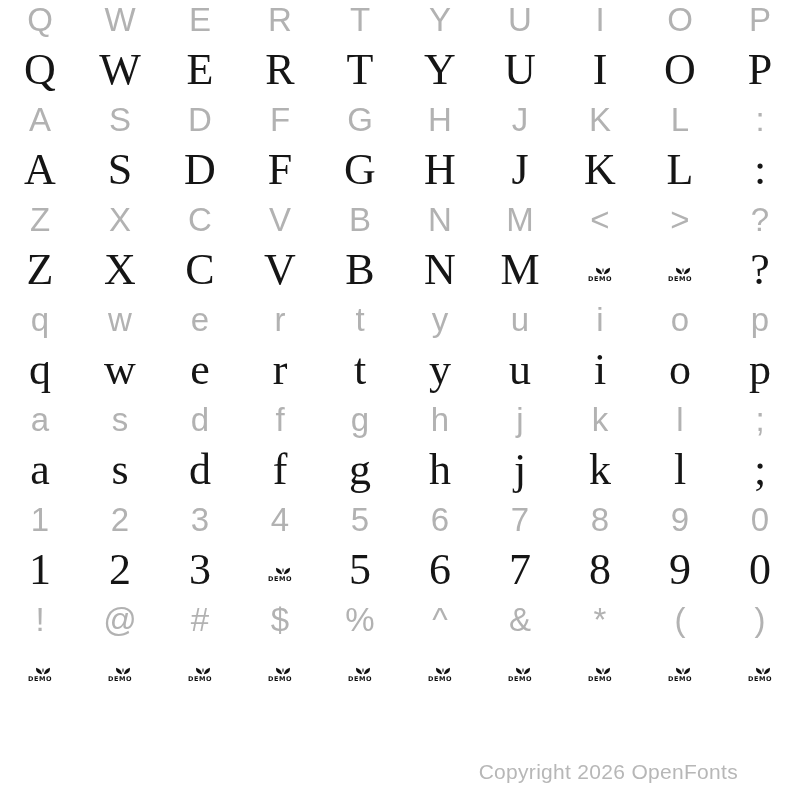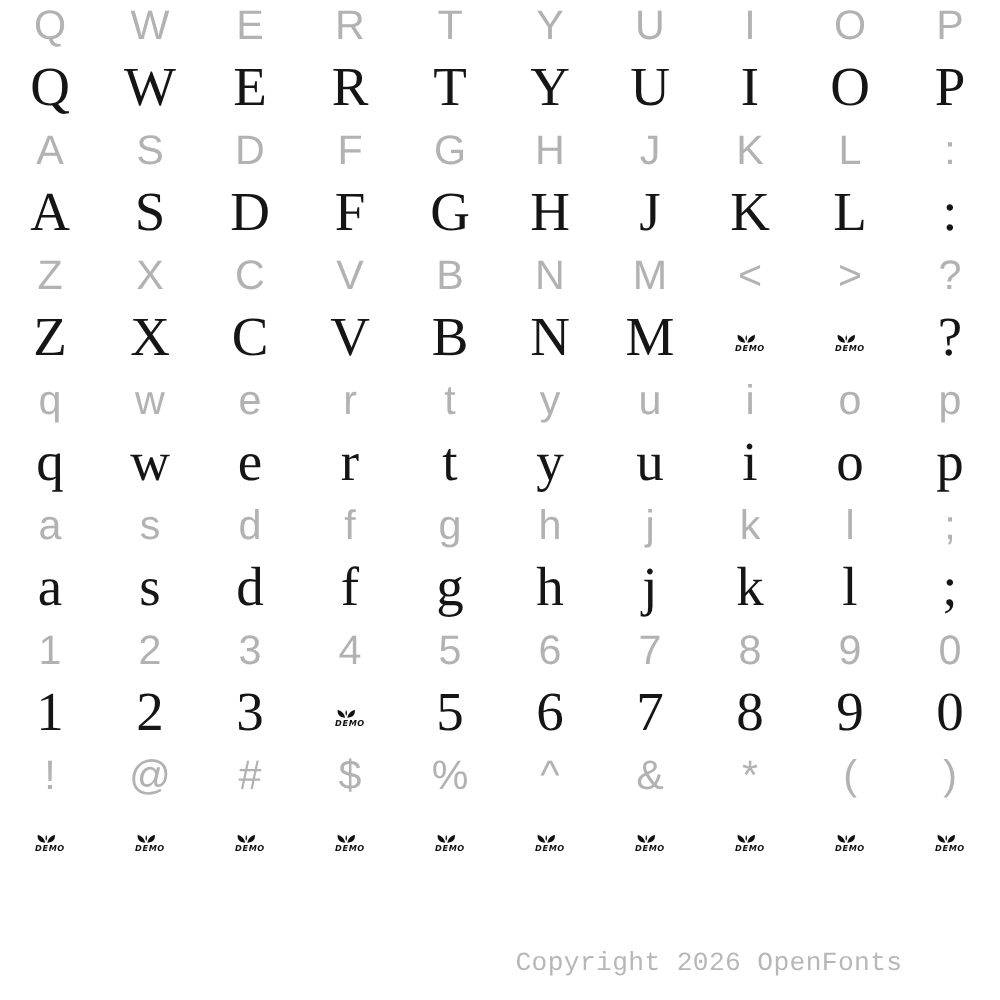--- a/index.html
+++ b/index.html
@@ -29,39 +29,38 @@
   }
   .row.specimen {
     font-family: "Liberation Serif", serif;
     font-weight: 400;
     font-size: 44px;
     color: var(--specimen-ink, #151515);
   }
   .demo-glyph {
     display: inline-flex;
     flex-direction: column;
-    align-items: flex-start;
+    align-items: flex-end;
     vertical-align: middle;
     line-height: 1;
     gap: 1px;
-    font-style: italic;
   }
   .orn { width: 18px; height: 10px; fill: var(--demo-ink, #111111); display: block; }
   .demo-label {
     font-family: "DejaVu Sans", sans-serif;
     font-weight: bold;
     font-size: 6.5px;
     letter-spacing: 0.5px;
     color: var(--demo-ink, #111111);
   }
   .footer {
     position: absolute;
     top: 760px;
-    right: 78px;
-    font-family: Liberation Mono, monospace;
+    right: 62px;
+    font-family: Liberation Sans, sans-serif;
     font-size: 21px;
     letter-spacing: 0.3px;
     color: var(--footer-gray, #b7b7b7);
   }
 </style>
 </head>
 <body style="--background: #ffffff; --reference-gray: #b2b2b2; --specimen-ink: #151515; --demo-ink: #111111; --footer-gray: #b7b7b7;">
 
 <div class="page">
   <div class="board" id="glyph-board">

